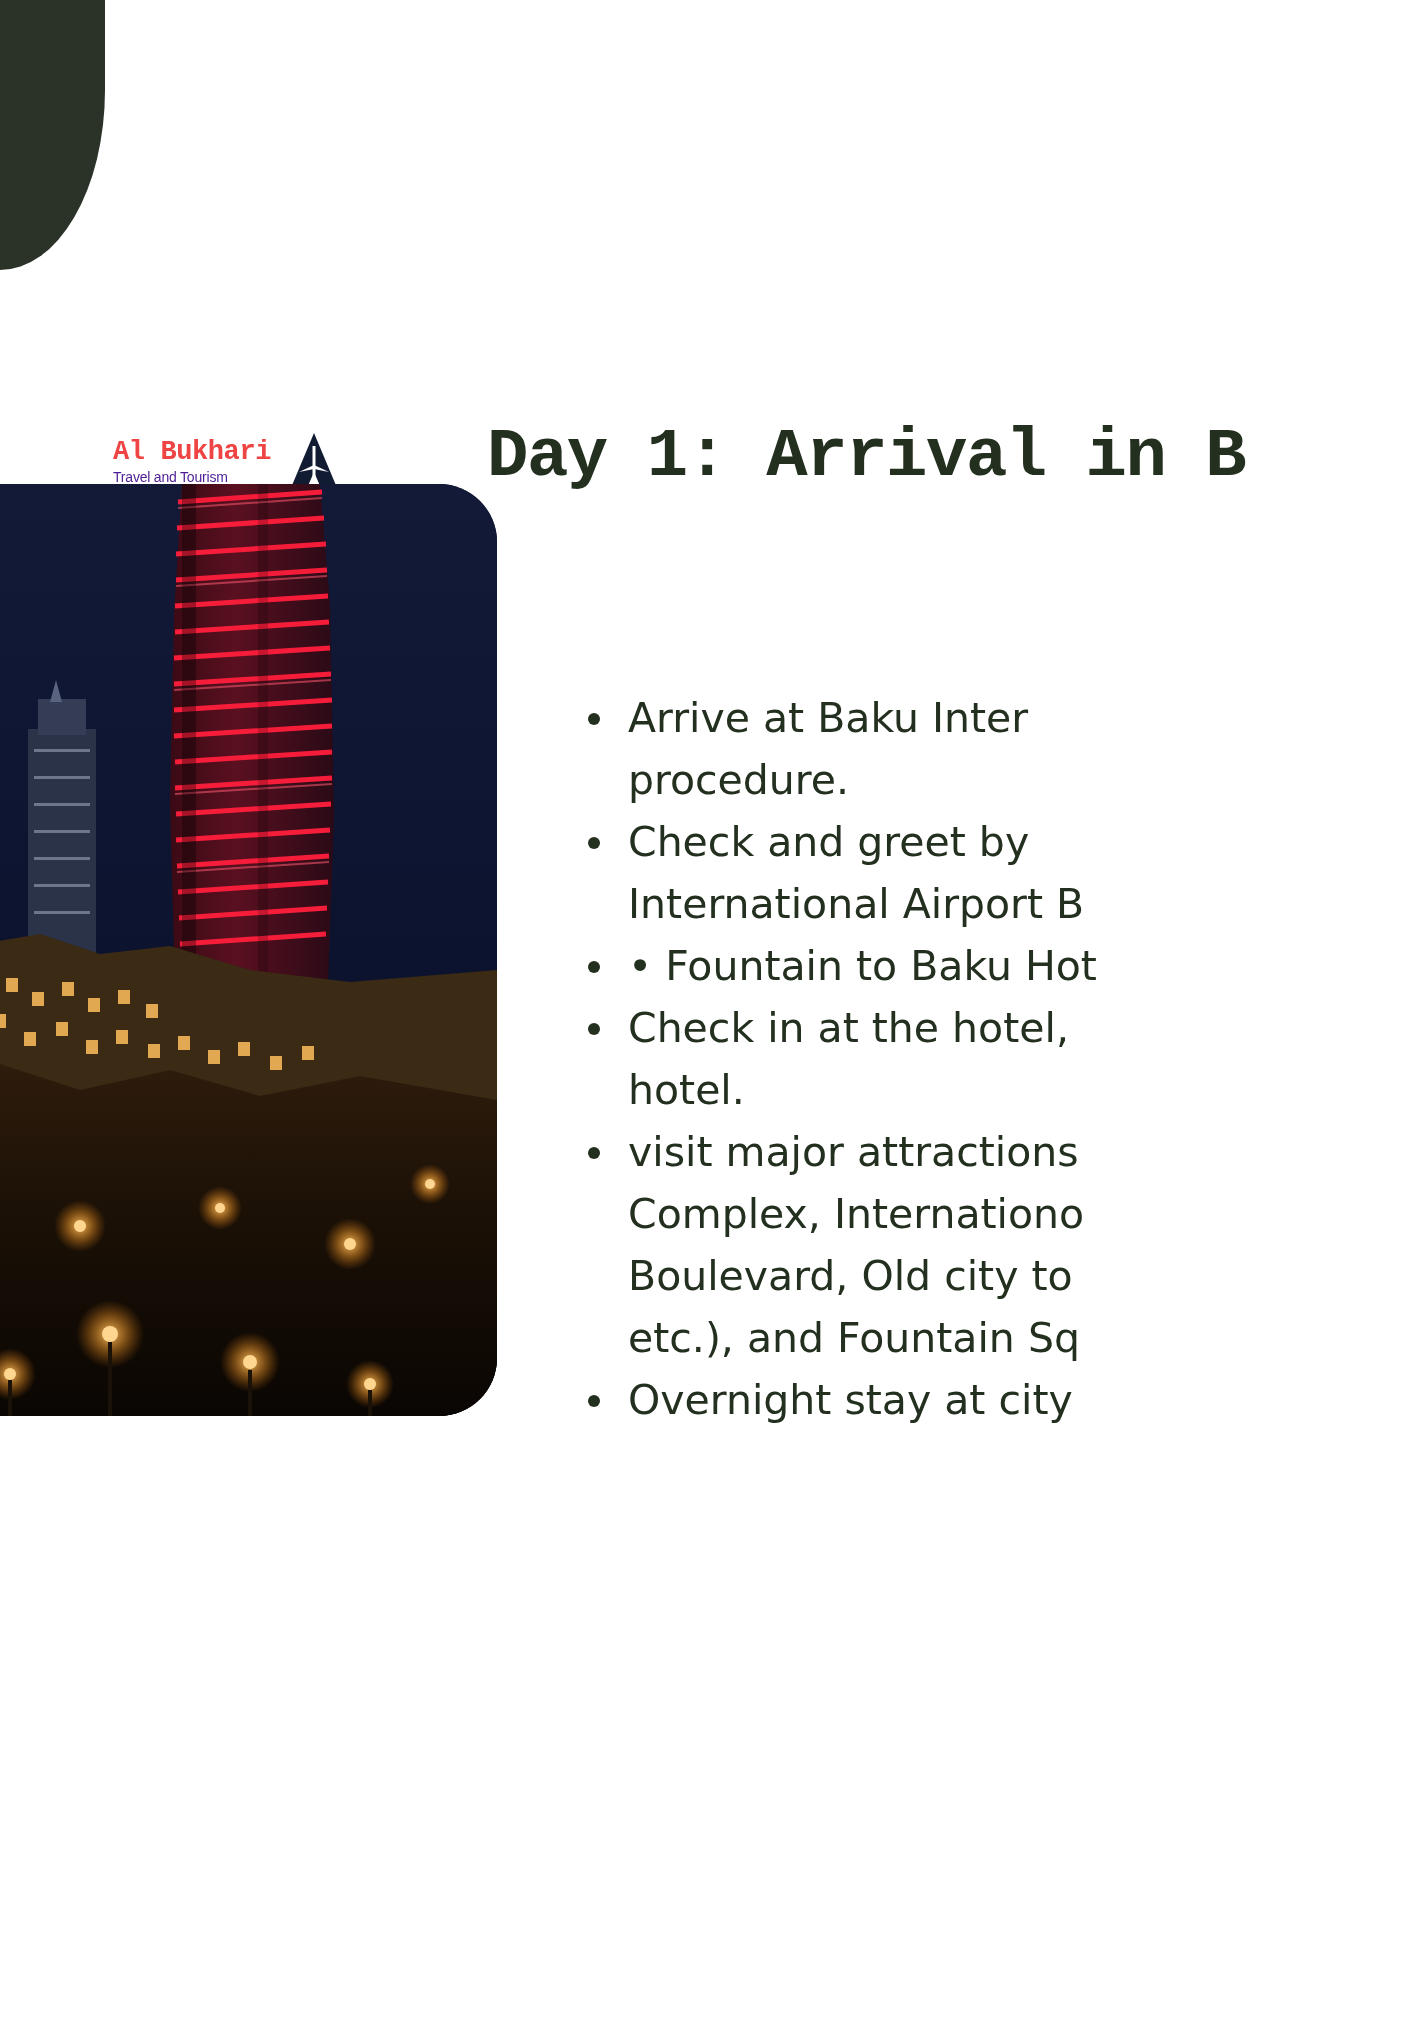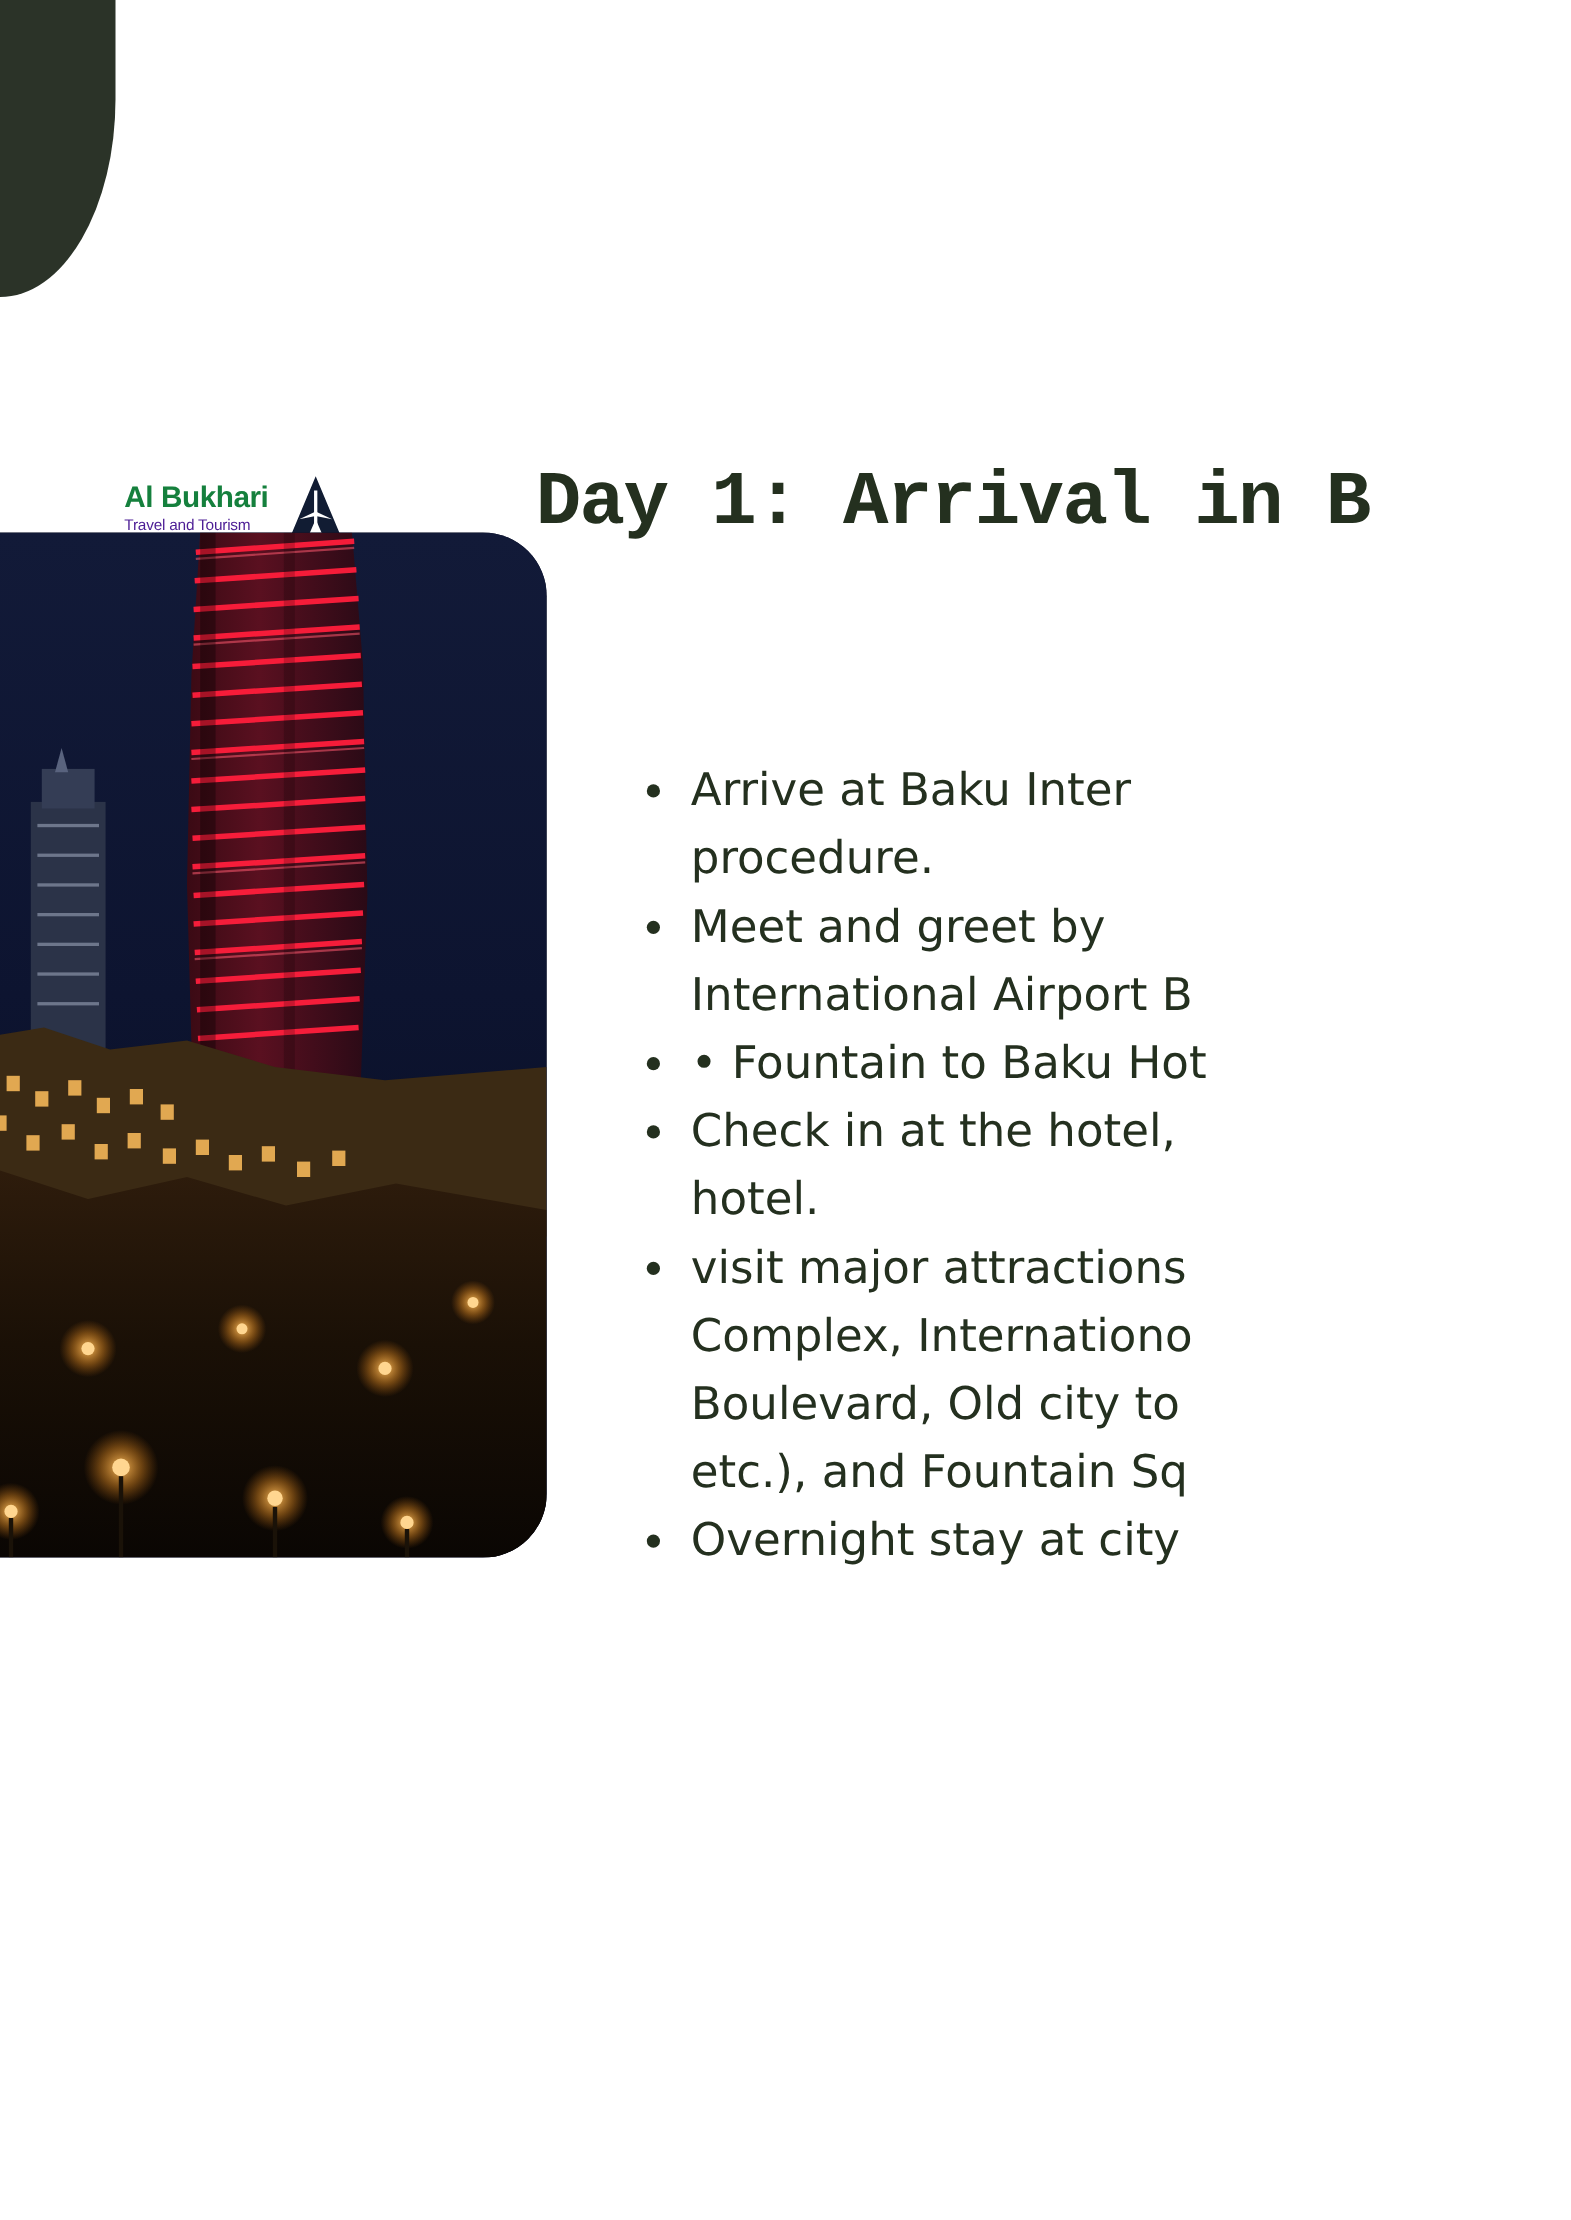--- a/index.html
+++ b/index.html
@@ -46,24 +46,24 @@
     display: flex;
     align-items: center;
     gap: 10px;
   }
   .logo-text {
     display: flex;
     flex-direction: column;
     line-height: 1;
   }
   .logo-name {
-    font-family: Liberation Sans, sans-serif;
+    font-family: Liberation Mono, monospace;
     font-size: 27px;
     font-weight: 700;
-    color: #15803d;
+    color: #ef4444;
     letter-spacing: -0.4px;
   }
   .logo-sub {
     font-family: "Liberation Sans", sans-serif;
     font-size: 14px;
     font-weight: 400;
     color: #4c1d95;
     letter-spacing: -0.2px;
     margin-top: 4px;
   }
@@ -293,21 +293,21 @@
         <path d="M330 886 L330 932"></path>
         <path d="M90 896 L90 932"></path>
         <path d="M450 906 L450 932"></path>
       </g>
     </svg>
   </div>
 
   <ul class="bullets">
     <li class="bullet-item"><span class="dot"></span><span>Arrive   at   Baku   Inter</span></li>
     <li class="bullet-item"><span>procedure.</span></li>
-    <li class="bullet-item"><span class="dot"></span><span>Meet   and   greet   by</span></li>
+    <li class="bullet-item"><span class="dot"></span><span>Check   and   greet   by</span></li>
     <li class="bullet-item"><span>International Airport B</span></li>
     <li class="bullet-item"><span class="dot"></span><span> • Fountain to Baku Hot</span></li>
     <li class="bullet-item"><span class="dot"></span><span>Check in at the hotel,</span></li>
     <li class="bullet-item"><span>hotel.</span></li>
     <li class="bullet-item"><span class="dot"></span></li>
     <li class="bullet-item"><span>visit major attractions</span></li>
     <li class="bullet-item"><span>Complex,  Internationo</span></li>
     <li class="bullet-item"><span>Boulevard, Old  city  to</span></li>
     <li class="bullet-item"><span>etc.), and Fountain Sq</span></li>
     <li class="bullet-item"><span class="dot"></span><span>Overnight stay at city</span></li>

